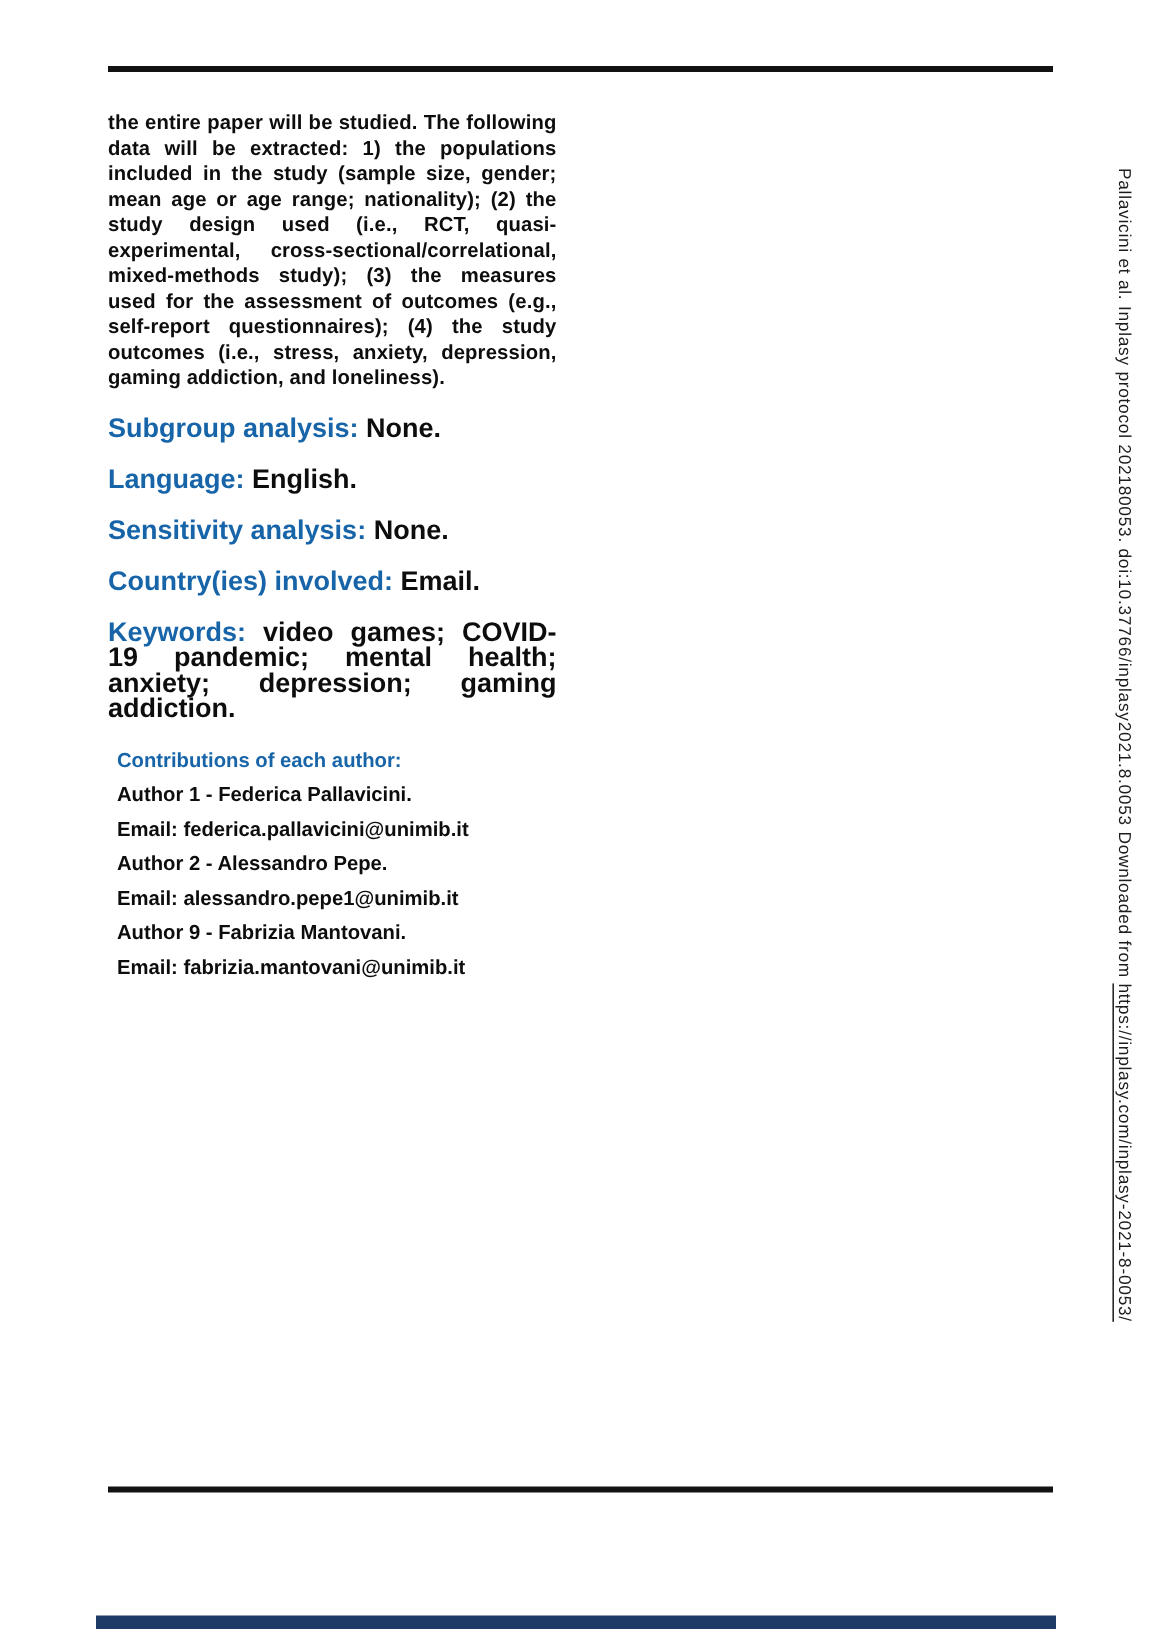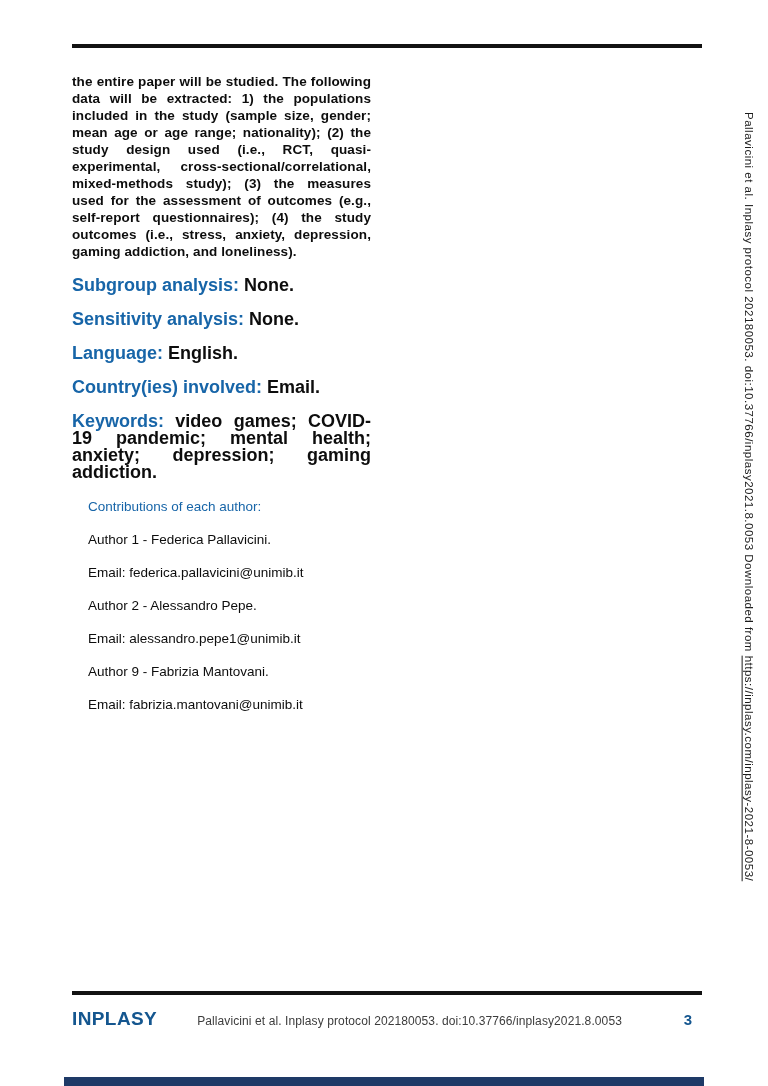--- a/index.html
+++ b/index.html
@@ -9,21 +9,21 @@
   }
   .top-rule{position:absolute;left:72px;top:44px;width:630px;height:4px;background:#121212;}
   .content{position:absolute;left:72px;top:73px;width:299px;color:#0d0d0d;}
   .para{
     font-weight:bold;font-size:13.5px;line-height:17px;text-align:justify;
     margin:0 0 17px 0;letter-spacing:.1px;
   }
   .section{font-weight:bold;font-size:18px;line-height:17px;margin:0 0 17px 0;}
   .section.justify{text-align:justify;margin-top:12px;}
   .blue{color:#1765a8;}
-  .contrib p{margin:16px;font-weight:normal;font-size:13.5px;line-height:17px;}
+  .contrib p{margin:6px;font-weight:bold;font-size:13.5px;line-height:17px;}
   .side-text{
     position:absolute;top:112px;right:13px;
     writing-mode:vertical-rl;white-space:nowrap;
     font-size:11.5px;letter-spacing:.5px;color:#1c1c1c;
   }
   .side-text .link{text-decoration:underline;color:#1c1c1c;}
   .footer-rule{position:absolute;left:72px;top:991px;width:630px;height:4px;background:#121212;}
   .footer{
     position:absolute;left:72px;top:1008px;width:630px;
     display:flex;align-items:baseline;
@@ -39,23 +39,23 @@
 <div class="page">
 
   <div class="top-rule"></div>
 
   <div class="content">
 
     <p class="para">the entire paper will be studied. The following data will be extracted: 1) the populations included in the study (sample size, gender; mean age or age range; nationality); (2) the study design used (i.e., RCT, quasi-experimental, cross-sectional/correlational, mixed-methods study); (3) the measures used for the assessment of outcomes (e.g., self-report questionnaires); (4) the study outcomes (i.e., stress, anxiety, depression, gaming addiction, and loneliness).</p>
 
     <p class="section"><span class="blue">Subgroup analysis:</span> <span>None.</span></p>
 
+    <p class="section"><span class="blue">Language:</span> <span>English.</span></p>
+
     <p class="section"><span class="blue">Sensitivity analysis:</span> <span>None.</span></p>
-
-    <p class="section"><span class="blue">Language:</span> <span>English.</span></p>
 
     <p class="section"><span class="blue">Country(ies) involved:</span> <span>Email.</span></p>
 
     <p class="section justify"><span class="blue">Keywords:</span> <span>video games; COVID-19 pandemic; mental health; anxiety; depression; gaming addiction.</span></p>
 
     <div class="contrib">
       <p class="blue">Contributions of each author:</p>
       <p>Author 1 - Federica Pallavicini.</p>
       <p>Email: federica.pallavicini@unimib.it</p>
       <p>Author 2 - Alessandro Pepe.</p>
@@ -63,21 +63,16 @@
       <p>Author 9 - Fabrizia Mantovani.</p>
       <p>Email: fabrizia.mantovani@unimib.it</p>
     </div>
 
   </div>
 
   <div class="side-text"><span>Pallavicini et al. Inplasy protocol 202180053. doi:10.37766/inplasy2021.8.0053 Downloaded from </span><span class="link">https://inplasy.com/inplasy-2021-8-0053/</span></div>
 
   <div class="footer-rule"></div>
 
-  <div class="footer">
-    <span class="logo">INPLASY</span>
-    <span class="cite">Pallavicini et al. Inplasy protocol 202180053. doi:10.37766/inplasy2021.8.0053</span>
-    <span class="pagenum">3</span>
-  </div>
 
   <div class="bottom-bar"></div>
 
 </div>
 
 </body></html>

